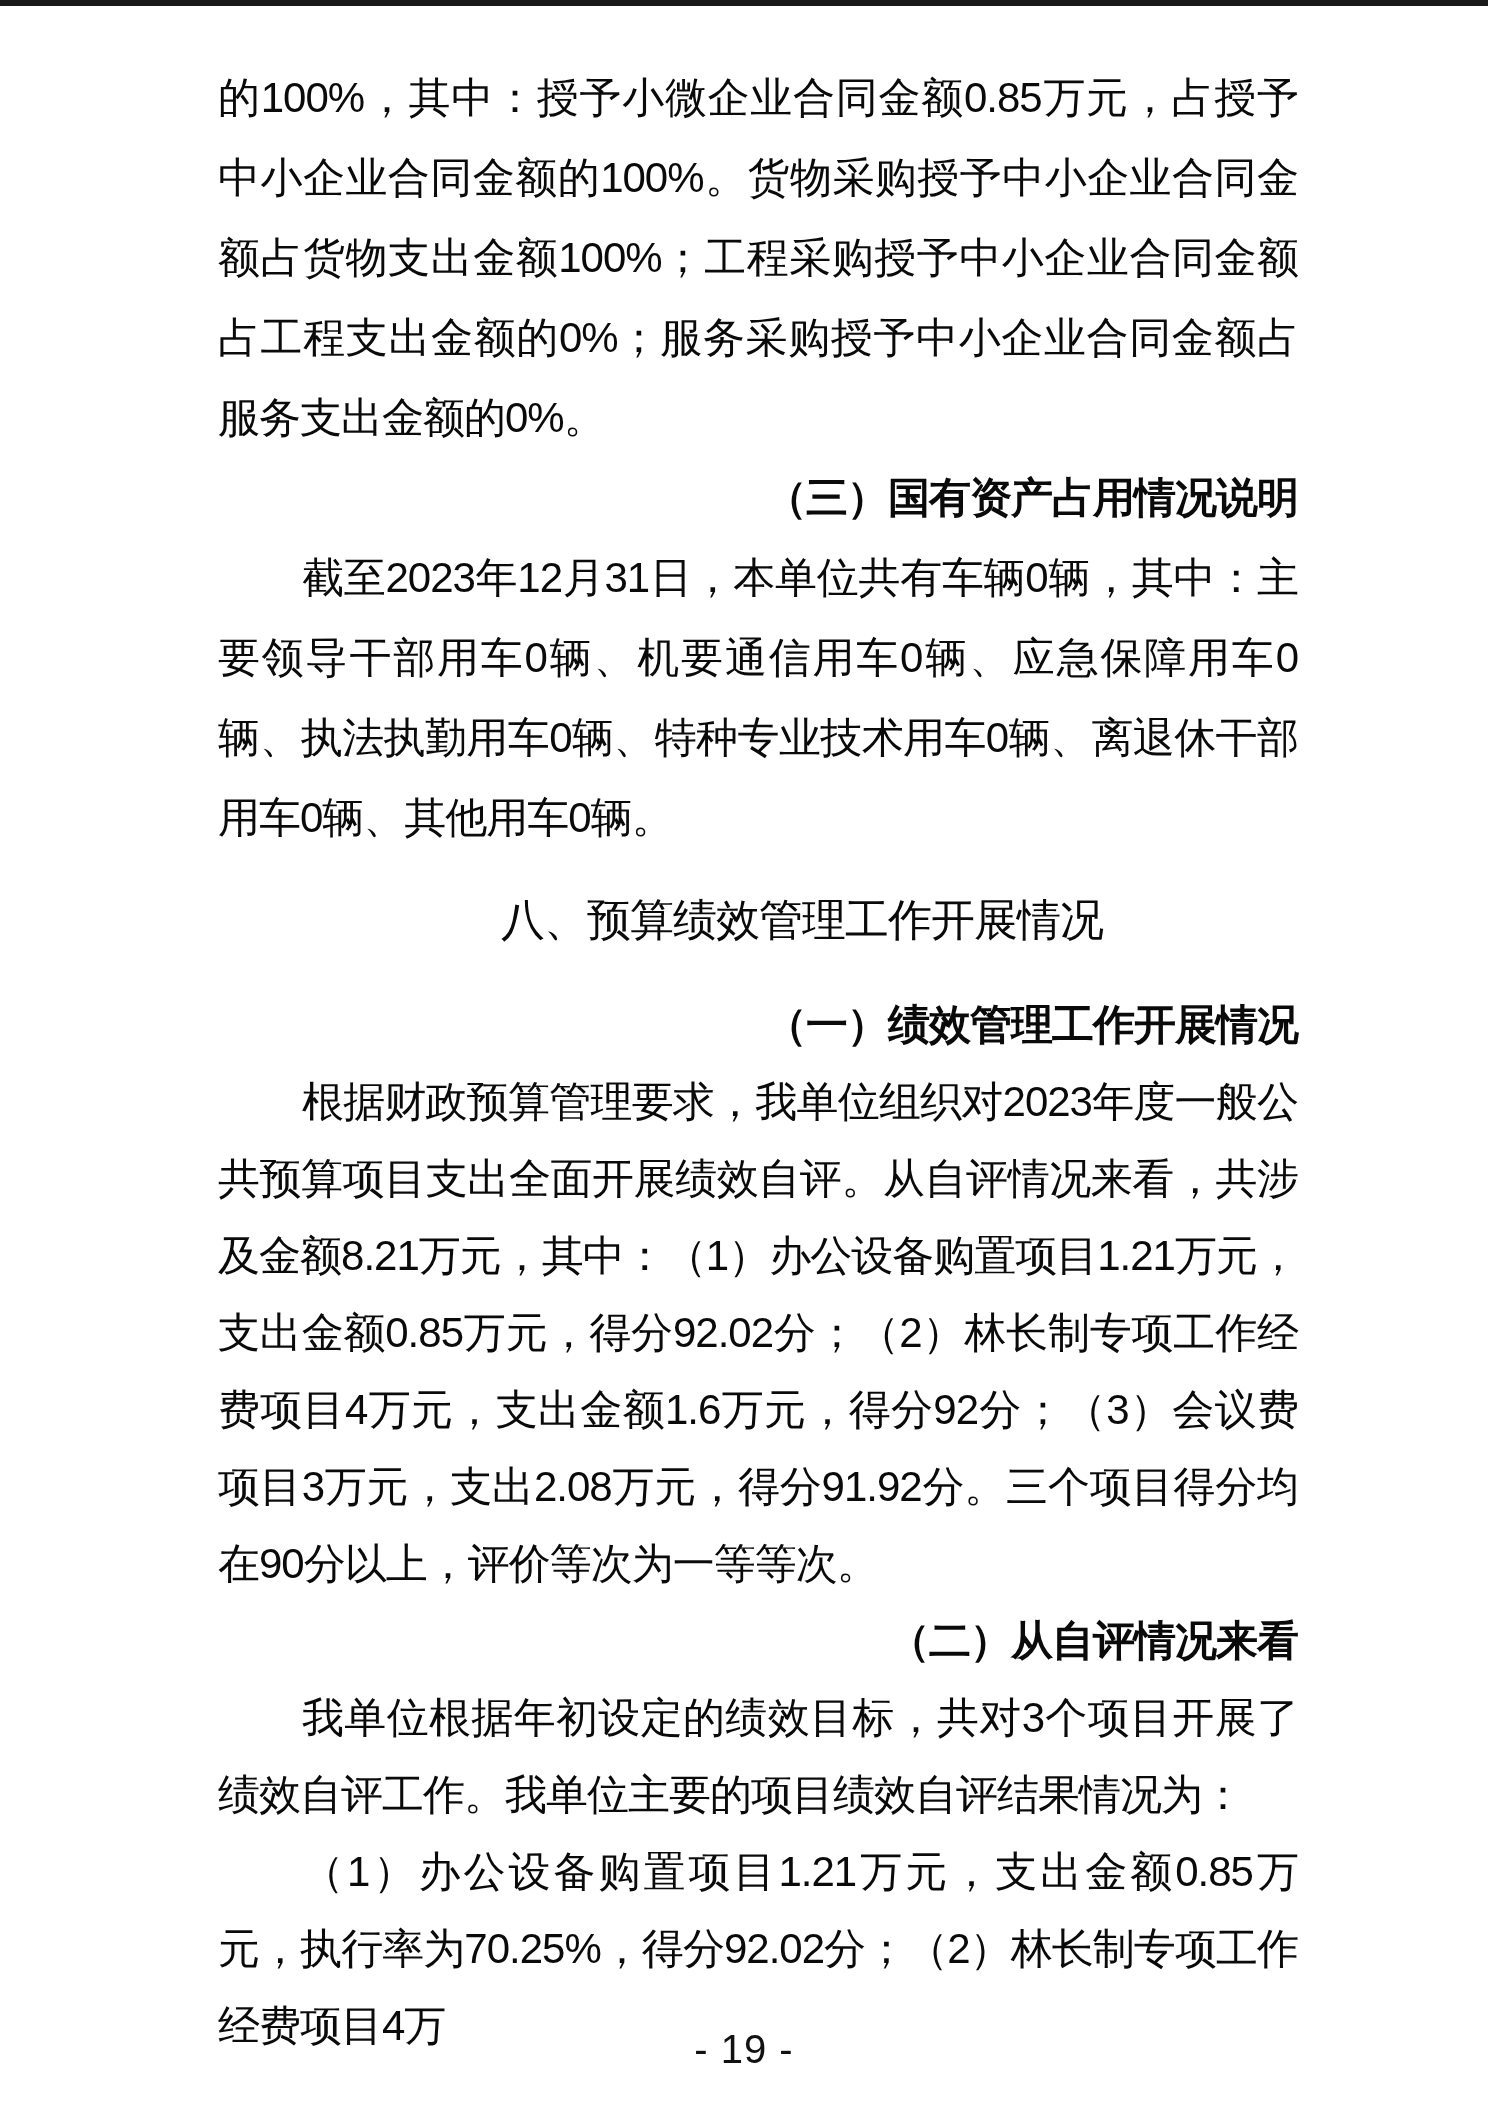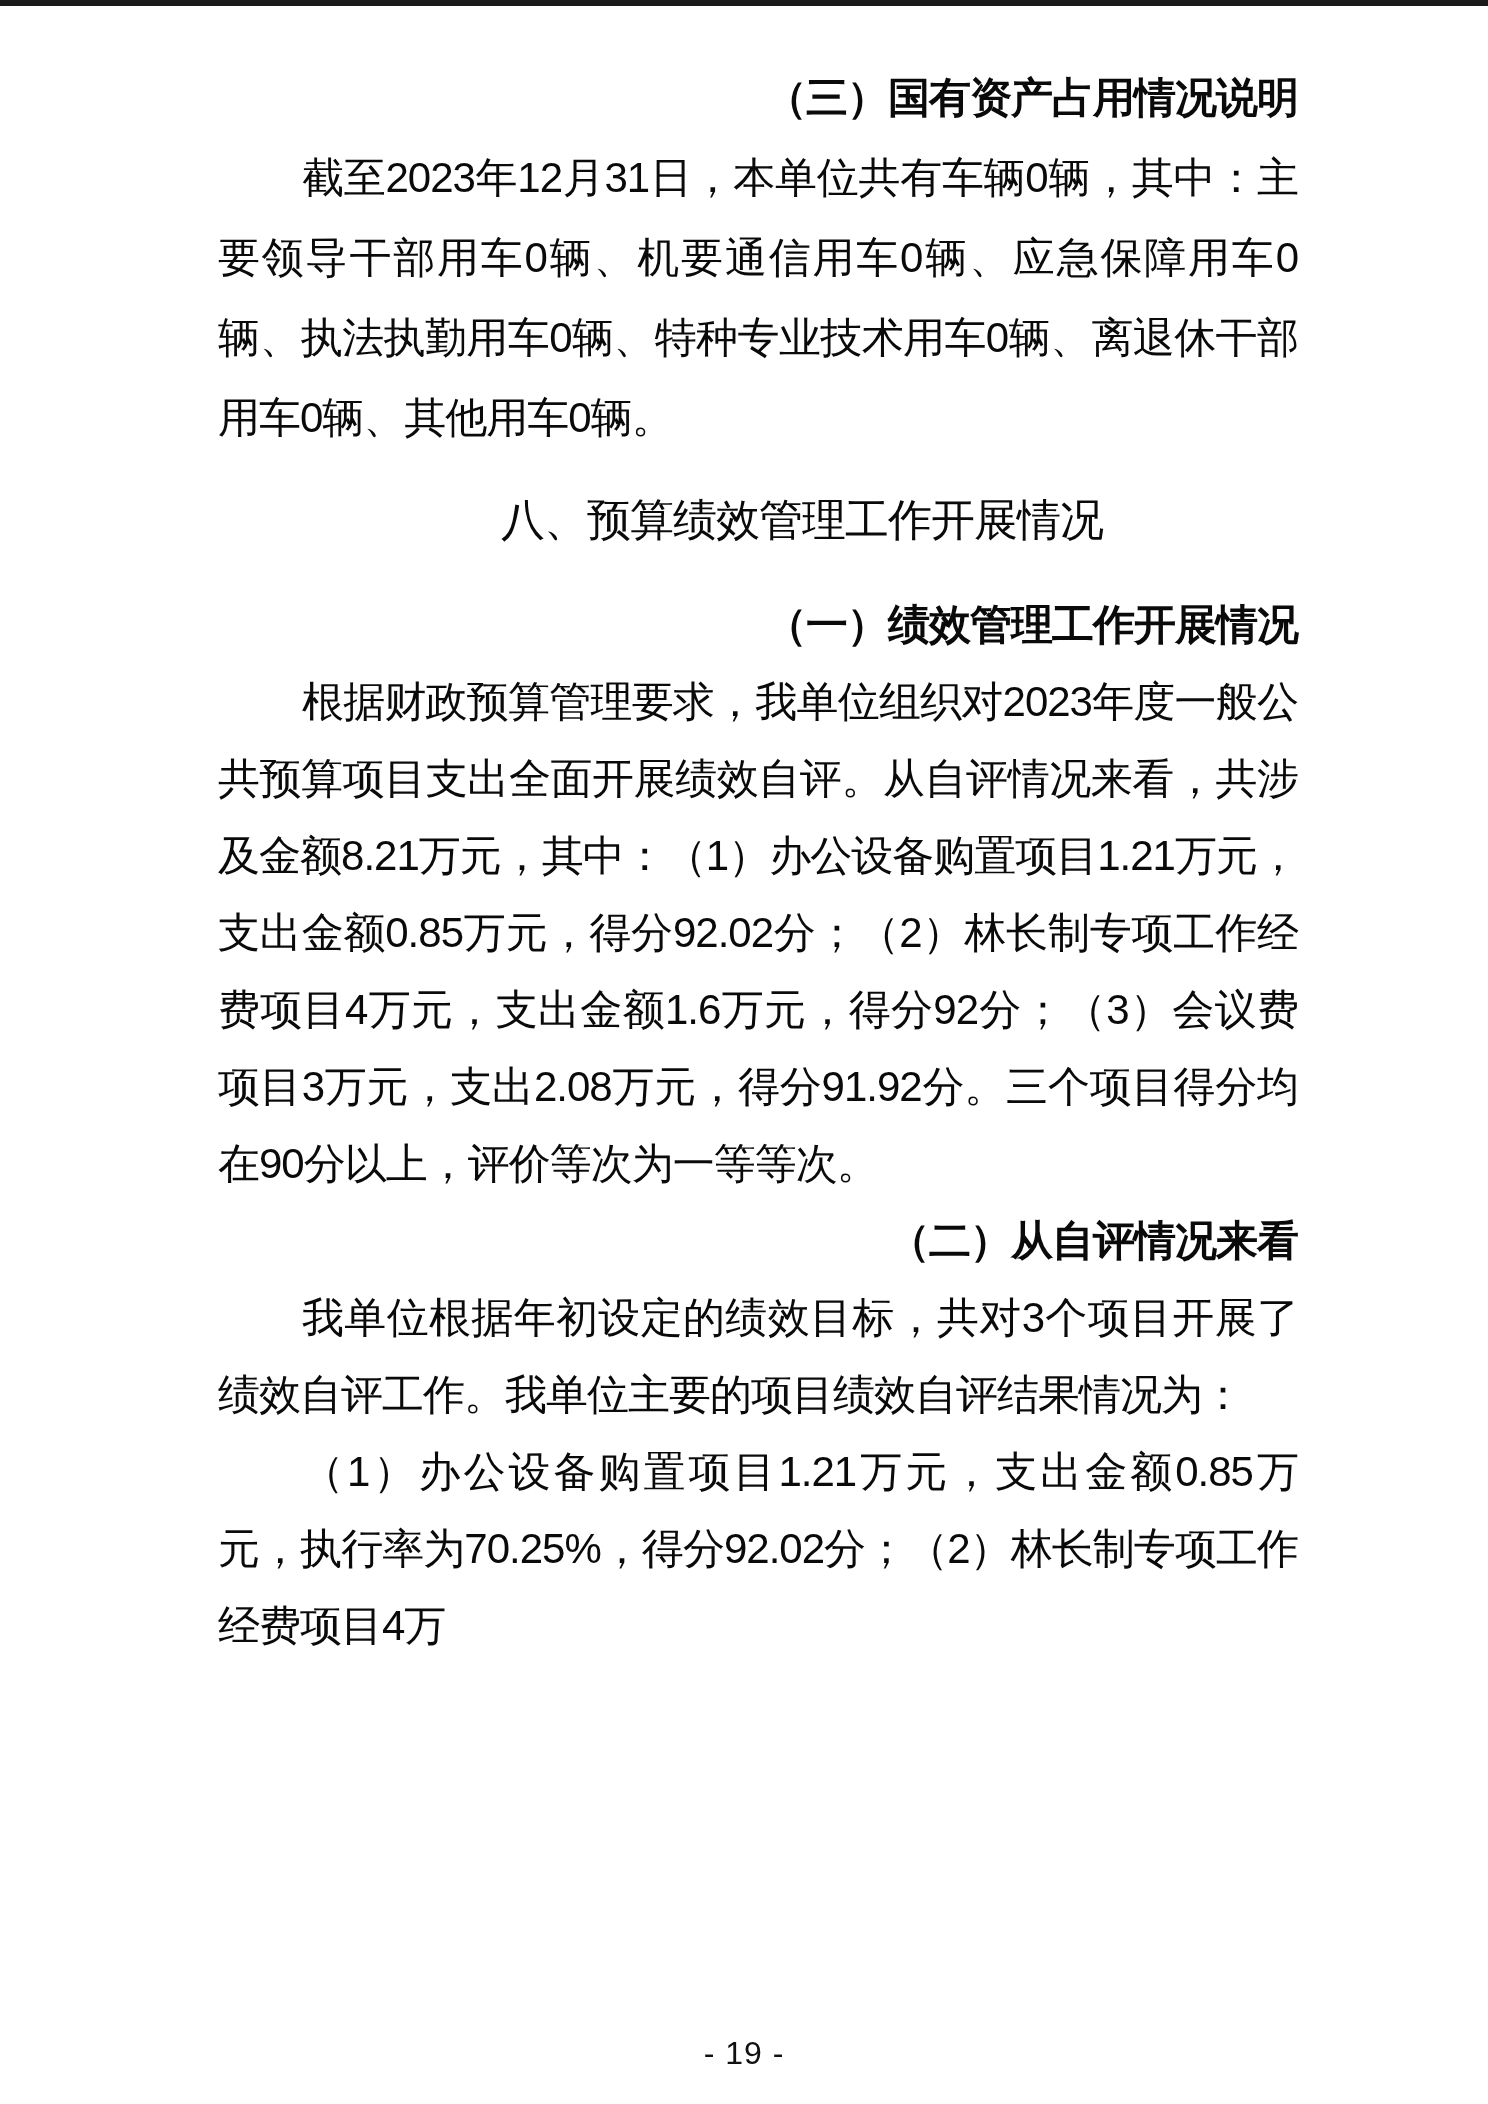--- a/index.html
+++ b/index.html
@@ -55,32 +55,33 @@
     text-indent: 2em;
     text-align: center;
   }
   .section-b .para, .section-b .h-bold { line-height: 77px; }
   .footer {
     position: absolute;
     bottom: 32px;
     left: 0;
     width: 100%;
     text-align: center;
-    font-size: 32px;
+    font-size: 40px;
     letter-spacing: 1px;
     color: #111111;
   }
 </style>
 </head>
 <body>
 
 <div class="page">
   <div class="top-strip"></div>
 
   <div class="content">
+    <p class="para no-indent">的100%，其中：授予小微企业合同金额0.85万元，占授予中小企业合同金额的100%。货物采购授予中小企业合同金额占货物支出金额100%；工程采购授予中小企业合同金额占工程支出金额的0%；服务采购授予中小企业合同金额占服务支出金额的0%。</p>
 
     <p class="h-bold">（三）国有资产占用情况说明</p>
 
     <p class="para">截至2023年12月31日，本单位共有车辆0辆，其中：主要领导干部用车0辆、机要通信用车0辆、应急保障用车0辆、执法执勤用车0辆、特种专业技术用车0辆、离退休干部用车0辆、其他用车0辆。</p>
 
 
     <p class="h-section">八、预算绩效管理工作开展情况</p>
 
     <div class="section-b">
       <p class="h-bold">（一）绩效管理工作开展情况</p>

